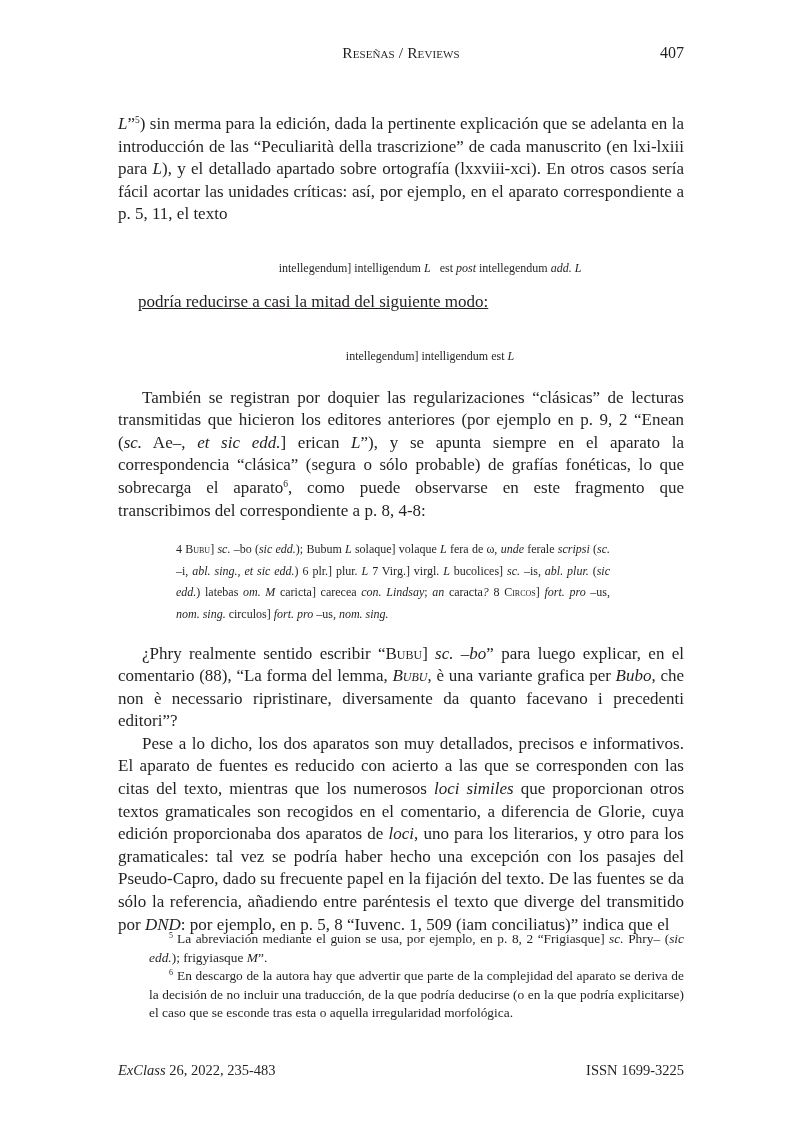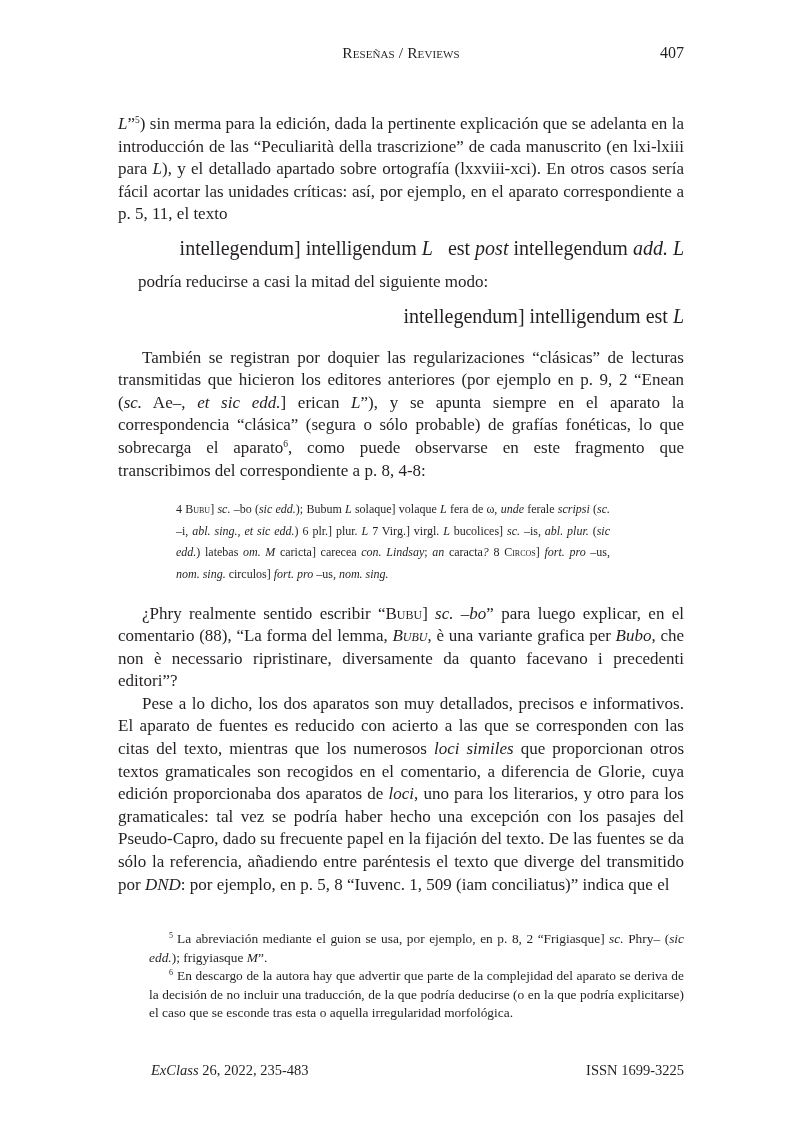--- a/index.html
+++ b/index.html
@@ -55,26 +55,28 @@
     margin: 0;
     text-align: justify;
     hyphens: none;
   }
   p.indent {
     text-indent: 24px;
   }
   p.noindent-sub {
     text-indent: 0;
     padding-left: 20px;
+    text-decoration: underline;
   }
   .quote {
     padding-left: 58px;
-    font-size: 20px;
+    font-size: 12px;
     line-height: 21px;
-    text-align: right;
+    text-align: center;
+    margin-top: 20px;
   }
   .apparatus {
     padding-left: 58px;
     padding-right: 74px;
     font-size: 12px;
     line-height: 21.6px;
     text-align: justify;
   }
   .sc { font-variant: small-caps; }
   i { font-style: italic; }
@@ -100,21 +102,21 @@
     vertical-align: 5px;
     margin-right: 4px;
   }
   .running-foot {
     position: absolute;
     top: 1062px;
     left: 0;
     width: 566px;
     font-size: 14.5px;
   }
-  .foot-left { position: absolute; left: 0; margin-left: 33px; }
+  .foot-left { position: absolute; left: 0; }
   .foot-right { position: absolute; right: 0; font-family: Liberation Serif, serif; }
 </style>
 </head>
 <body>
 
 <div class="page">
 
   <div class="running-head">
     <span class="running-title">Reseñas / Reviews</span>
     <span class="page-number">407</span>

